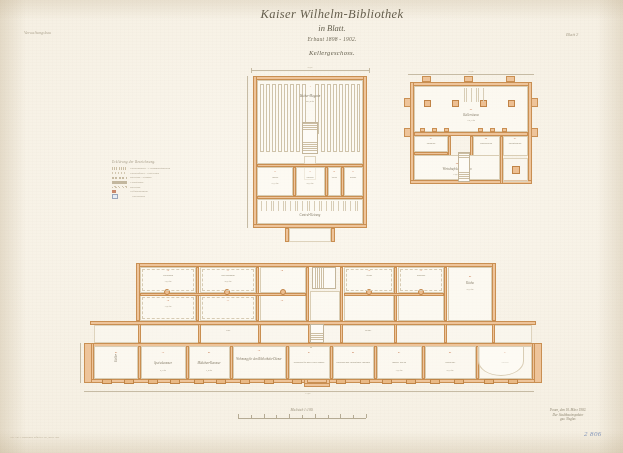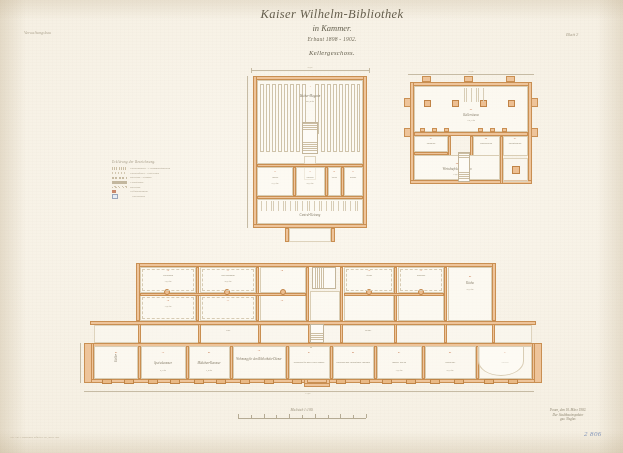--- a/index.html
+++ b/index.html
@@ -89,21 +89,21 @@
 </style>
 </head>
 <body>
 
 <div id="sheet">
   <div id="paper-tone"></div>
   <div id="paper-grain"></div>
 
   <div id="title-block">
     <div id="doc-title">Kaiser Wilhelm-Bibliothek</div>
-    <div id="doc-subtitle">in Kammer.</div>
+    <div id="doc-subtitle">in Blatt.</div>
     <div id="doc-built">Erbaut 1898 - 1902.</div>
     <div id="doc-floor">Kellergeschoss.</div>
   </div>
   <div class="ink" id="corner-left">Verwaltungsbau</div>
   <div class="ink" id="corner-right">Blatt 2</div>
 
   <div id="legend">
     <div id="legend-title">Erklärung der Bezeichnung.</div>
     <div class="legend-row">
       <span class="legend-swatch sw-a"></span>

